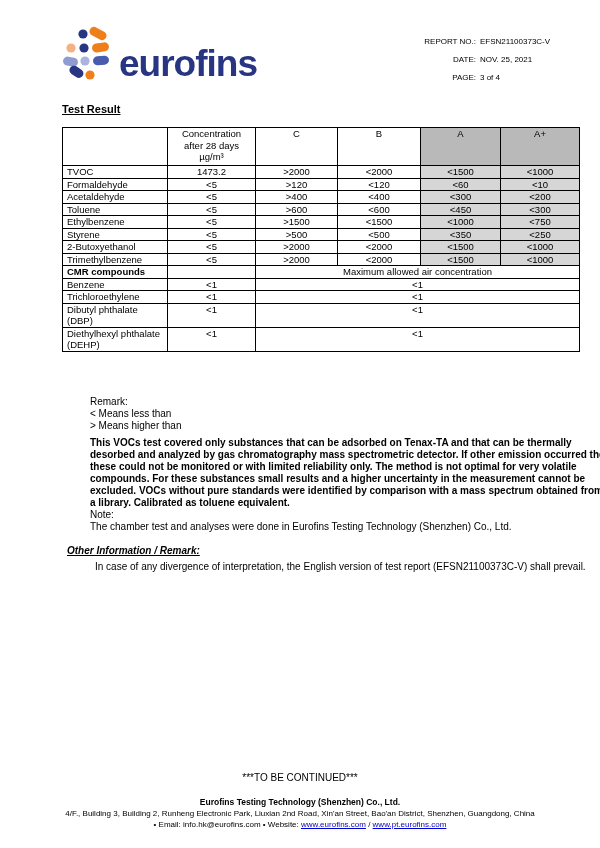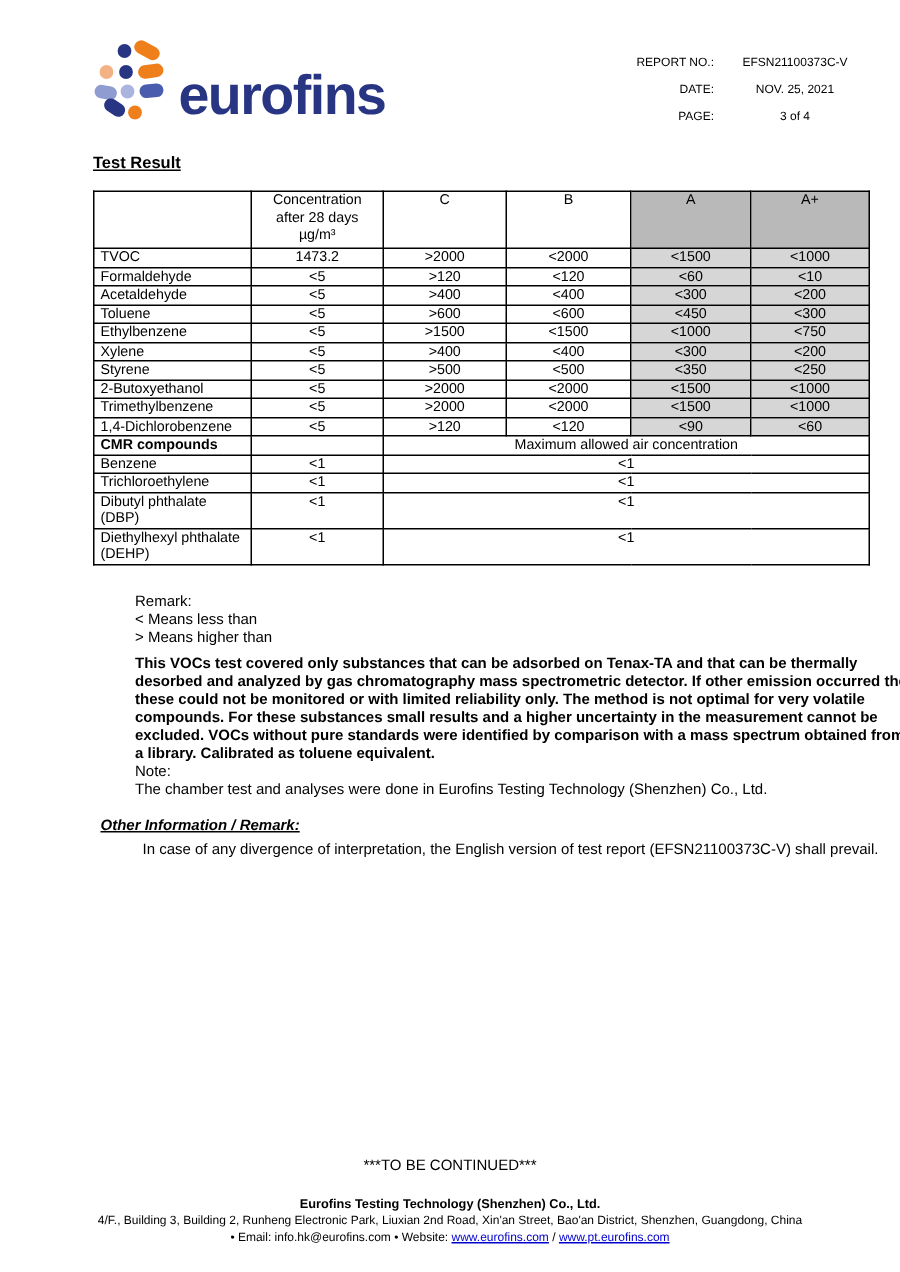--- a/index.html
+++ b/index.html
@@ -19,21 +19,21 @@
   .header { position: absolute; top: 26px; left: 62px; right: 20px; height: 64px; }
   .logo { position: absolute; left: 0; top: 0; display: flex; align-items: flex-end; }
   .logo svg { width: 52px; height: 56px; display: block; }
   .logo-text {
     font-size: 37px; font-weight: bold; color: #283583;
     letter-spacing: -1px; margin-left: 5px; line-height: 1;
   }
   .report-info { position: absolute; right: 0; top: 11px; font-size: 8px; }
   .report-info .row { display: flex; margin-bottom: 9px; }
   .report-info .label { width: 78px; text-align: right; }
-  .report-info .value { margin-left: 4px; width: 100px; text-align: center; }
+  .report-info .value { margin-left: 4px; width: 100px; text-align: left; }
 
   
   .title {
     position: absolute; top: 103px; left: 62px;
     font-size: 11px; font-weight: bold; text-decoration: underline;
   }
 
   
   .results-table {
     position: absolute; top: 127px; left: 62px;
@@ -167,28 +167,20 @@
         </tr>
         <tr>
           <td class="substance">Ethylbenzene</td>
           <td class="val">&lt;5</td>
           <td class="val">&gt;1500</td>
           <td class="val">&lt;1500</td>
           <td class="val gray">&lt;1000</td>
           <td class="val gray">&lt;750</td>
         </tr>
         <tr>
-          <td class="substance">Xylene</td>
-          <td class="val">&lt;5</td>
-          <td class="val">&gt;400</td>
-          <td class="val">&lt;400</td>
-          <td class="val gray">&lt;300</td>
-          <td class="val gray">&lt;200</td>
-        </tr>
-        <tr>
           <td class="substance">Styrene</td>
           <td class="val">&lt;5</td>
           <td class="val">&gt;500</td>
           <td class="val">&lt;500</td>
           <td class="val gray">&lt;350</td>
           <td class="val gray">&lt;250</td>
         </tr>
         <tr>
           <td class="substance">2-Butoxyethanol</td>
           <td class="val">&lt;5</td>
@@ -197,28 +189,20 @@
           <td class="val gray">&lt;1500</td>
           <td class="val gray">&lt;1000</td>
         </tr>
         <tr>
           <td class="substance">Trimethylbenzene</td>
           <td class="val">&lt;5</td>
           <td class="val">&gt;2000</td>
           <td class="val">&lt;2000</td>
           <td class="val gray">&lt;1500</td>
           <td class="val gray">&lt;1000</td>
-        </tr>
-        <tr>
-          <td class="substance">1,4-Dichlorobenzene</td>
-          <td class="val">&lt;5</td>
-          <td class="val">&gt;120</td>
-          <td class="val">&lt;120</td>
-          <td class="val gray">&lt;90</td>
-          <td class="val gray">&lt;60</td>
         </tr>
         <tr>
           <td class="substance bold">CMR compounds</td>
           <td class="val"></td>
           <td colspan="4" class="val">Maximum allowed air concentration</td>
         </tr>
         <tr>
           <td class="substance">Benzene</td>
           <td class="val">&lt;1</td>
           <td colspan="4" class="val">&lt;1</td>

